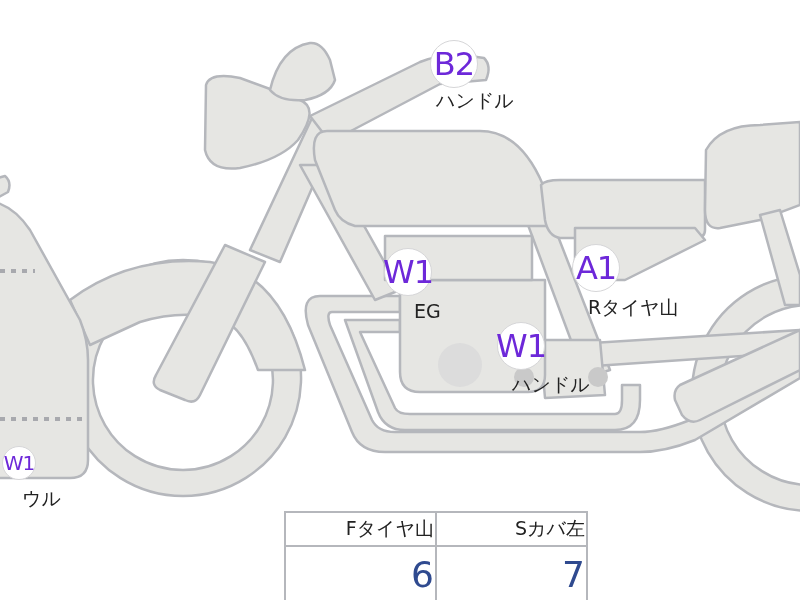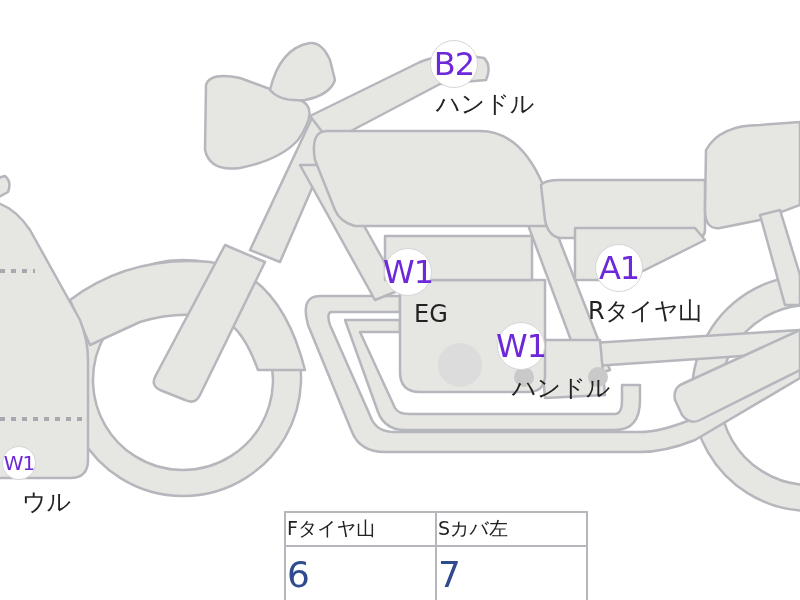--- a/index.html
+++ b/index.html
@@ -6,25 +6,25 @@
     body { width:800px; height:600px; position:relative; overflow:hidden;
            font-family:"DejaVu Sans", "Liberation Sans", sans-serif; }
     svg.bike { position:absolute; left:0; top:0; }
     .part { fill:#e6e6e3; stroke:#b5b7bc; stroke-width:2.5; stroke-linejoin:round; }
     .badge { position:absolute; width:46px; height:46px; border-radius:50%;
              background:#ffffff; border:1px solid #d6d6d8;
              display:flex; align-items:center; justify-content:center;
              color:#6d28d9; font-size:32px; line-height:1; letter-spacing:-1px;
              font-family:"DejaVu Sans", "Liberation Sans", sans-serif; }
     .badge.small { width:32px; height:32px; font-size:20px; }
-    .label { position:absolute; color:#222222; font-size:24px; white-space:nowrap;
+    .label { position:absolute; color:#222222; font-size:19px; white-space:nowrap;
              font-family:"DejaVu Sans", "Liberation Sans", sans-serif; }
     table.tread { position:absolute; left:284px; top:511px; border-collapse:collapse;
                   background:#ffffff; }
-    table.tread td, table.tread th { border:2px solid #b5b7bc; text-align:left; }
+    table.tread td, table.tread th { border:2px solid #b5b7bc; text-align:right; }
     table.tread th { font-weight:normal; font-size:19px; color:#222; height:30px; width:147px; }
     table.tread td { font-size:36px; color:#2f4a8f; height:52px; }
   </style>
 </head>
 <body>
 
 <svg class="bike" width="800" height="600" viewBox="0 0 800 600">
 
   <path class="part" fill-rule="evenodd" d="M183,260 a118,118 0 1,0 0.1,0 Z M183,290 a90,90 0 1,1 -0.1,0 Z"></path>
 
@@ -73,21 +73,21 @@
   <line x1="0" y1="419" x2="85" y2="419" stroke="#a8a9ae" stroke-width="4" stroke-dasharray="5,6"></line>
   <path class="part" d="M-10,180 L5,176 Q12,182 8,192 L-10,202 Z"></path>
 </svg>
 
 <div class="badge" style="left:430px;top:40px;">B2</div>
 <div class="label" style="left:436px;top:88px;">ハンドル</div>
 
 <div class="badge" style="left:384px;top:248px;">W1</div>
 <div class="label" style="left:414px;top:300px;text-align:right;">EG</div>
 
-<div class="badge" style="left:595px;top:244px;">A1</div>
+<div class="badge" style="left:572px;top:244px;">A1</div>
 <div class="label" style="left:588px;top:295px;">Rタイヤ山</div>
 
 <div class="badge" style="left:497px;top:322px;">W1</div>
 <div class="label" style="left:512px;top:372px;">ハンドル</div>
 
 <div class="badge small" style="left:2px;top:446px;">W1</div>
 <div class="label" style="left:22px;top:486px;">ウル</div>
 
 <table class="tread">
   <tbody>

